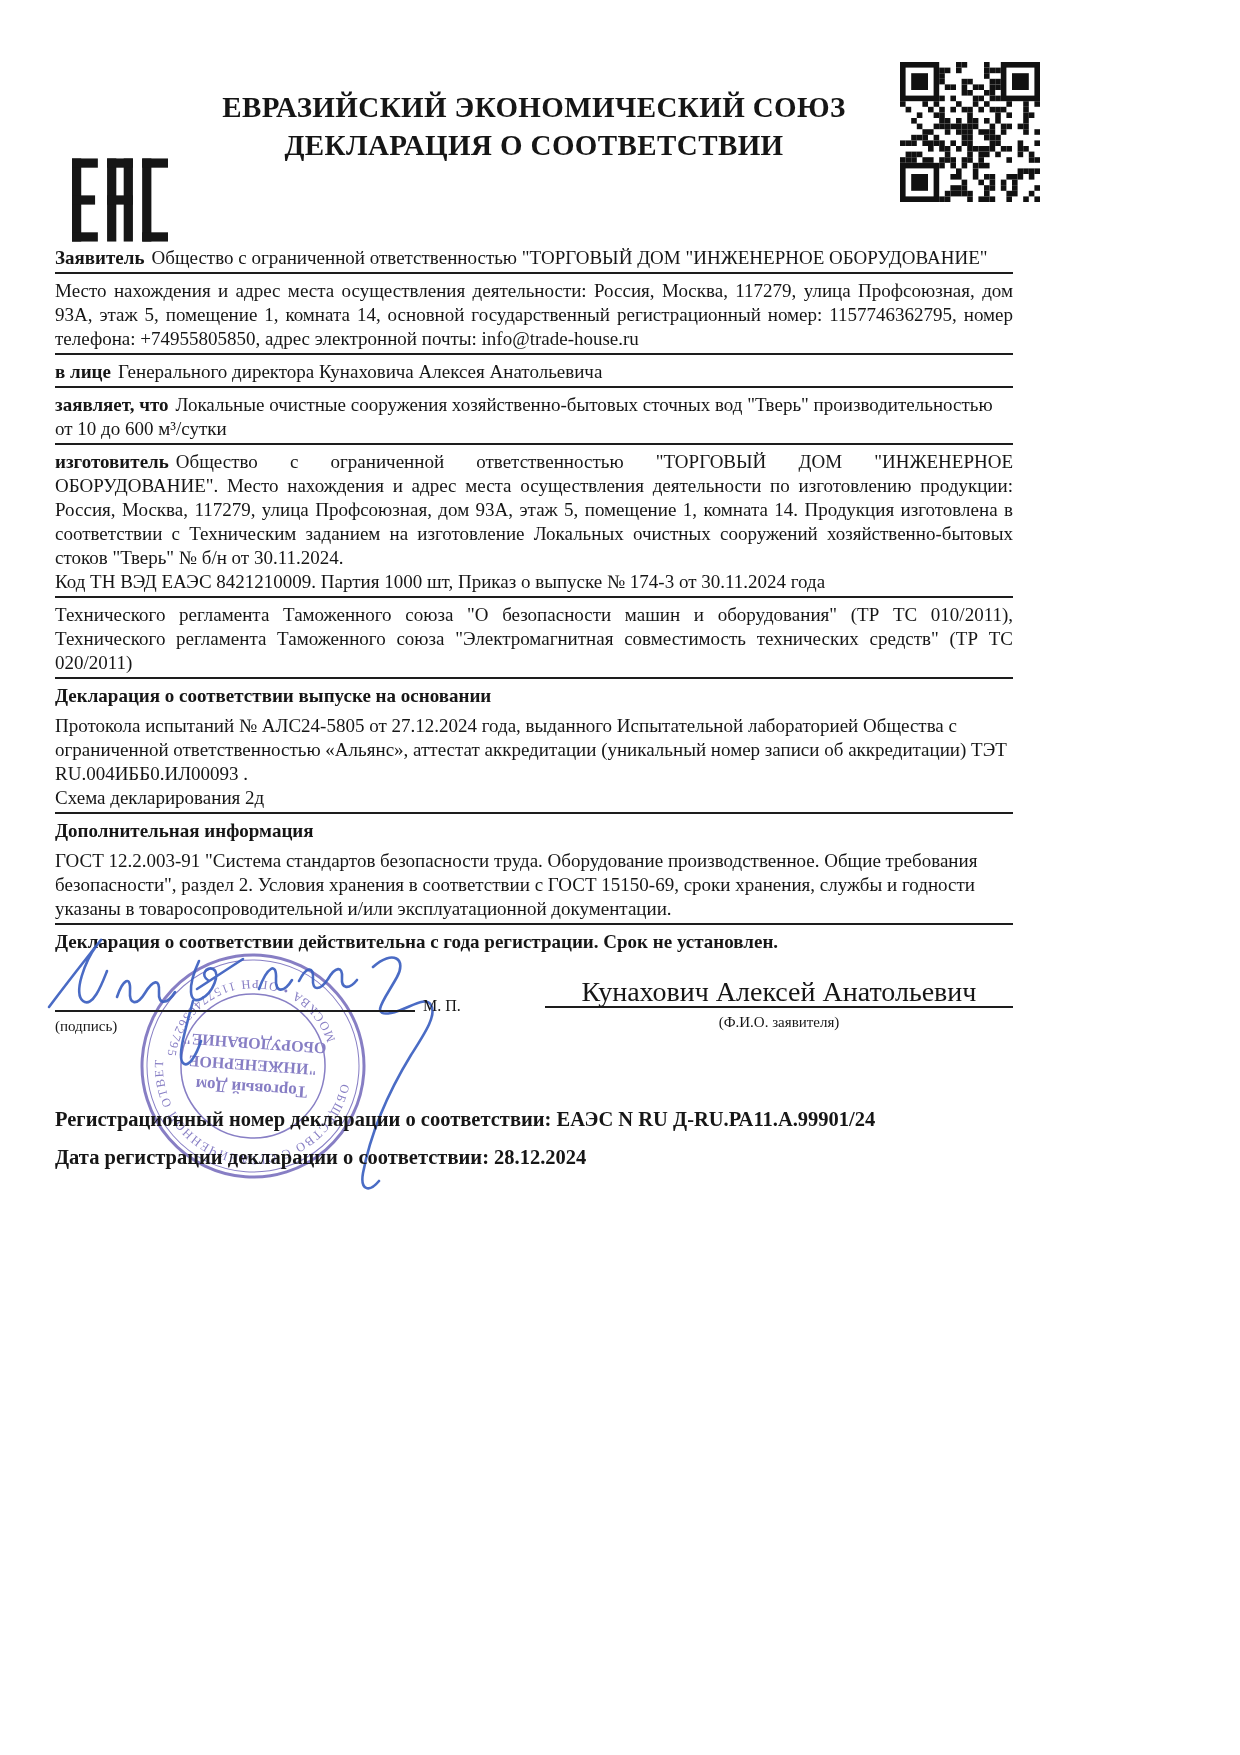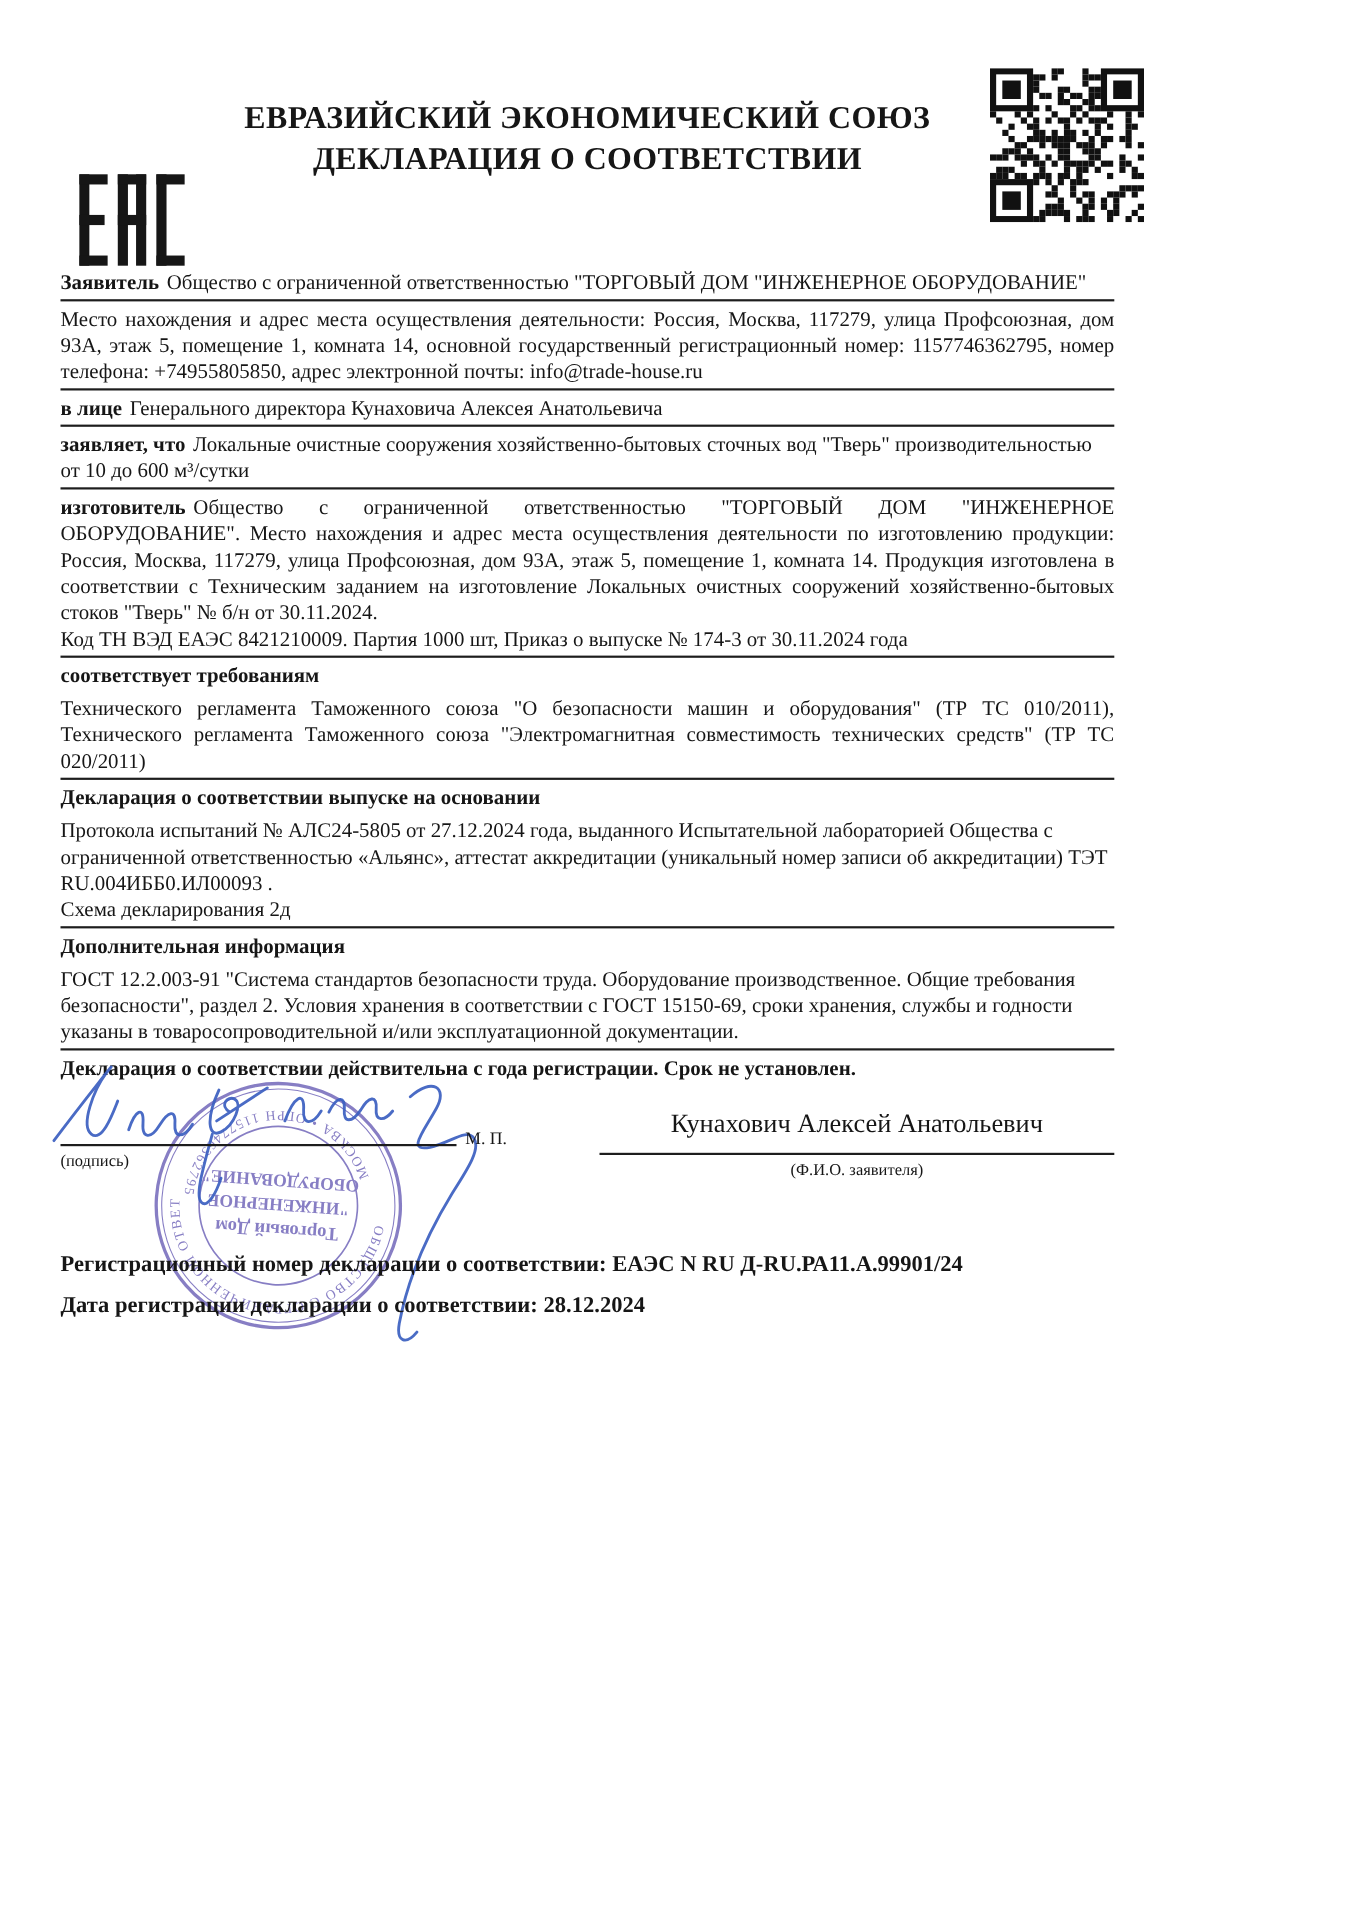--- a/index.html
+++ b/index.html
@@ -25,21 +25,21 @@
   .h{font-weight:bold;margin:2px 0 6px 0;}
   .validity{font-weight:bold;margin-top:4px;}
 
   
   .sig-row{position:relative;height:120px;margin-top:10px;}
   .sig-line{border-bottom:2px solid var(--rule);}
   .caption{font-size:15px;margin-top:2px;}
   .sig-left{position:absolute;left:0;top:46px;width:360px;}
   .mp{position:absolute;left:368px;top:30px;font-size:16px;}
   .sig-right{position:absolute;left:490px;right:0;top:14px;text-align:center;}
-  .sig-right .name{font-size:24px;line-height:28px;margin-bottom:12px;}
+  .sig-right .name{font-size:28px;line-height:28px;margin-bottom:0;}
 
   .stamp-svg{position:absolute;left:78px;top:-18px;opacity:.8;}
   .sign-svg{position:absolute;left:-12px;top:-55px;}
 
   .reg{font-weight:bold;font-size:20.5px;line-height:26px;margin-top:22px;position:relative;}
   .reg + .reg{margin-top:12px;}
 </style>
 </head>
 <body>
 
@@ -304,21 +304,20 @@
         <b class="lead">заявляет, что</b><span>Локальные очистные сооружения хозяйственно-бытовых сточных вод "Тверь" производительностью от 10 до 600 м³/сутки</span>
       </div>
 
       <div class="sec">
         <div class="just">
           <b class="lead">изготовитель</b><span>Общество с ограниченной ответственностью "ТОРГОВЫЙ ДОМ "ИНЖЕНЕРНОЕ ОБОРУДОВАНИЕ". Место нахождения и адрес места осуществления деятельности по изготовлению продукции: Россия, Москва, 117279, улица Профсоюзная, дом 93А, этаж 5, помещение 1, комната 14. Продукция изготовлена в соответствии с Техническим заданием на изготовление Локальных очистных сооружений хозяйственно-бытовых стоков "Тверь" № б/н от 30.11.2024.</span>
         </div>
         <div>Код ТН ВЭД ЕАЭС 8421210009. Партия 1000 шт, Приказ о выпуске № 174-3 от 30.11.2024 года</div>
       </div>
 
-      <div class="h">соответствует требованиям</div>
 
       <div class="sec just">
         <span>Технического регламента Таможенного союза "О безопасности машин и оборудования" (ТР ТС 010/2011), Технического регламента Таможенного союза "Электромагнитная совместимость технических средств" (ТР ТС 020/2011)</span>
       </div>
 
       <div class="h">Декларация о соответствии выпуске на основании</div>
 
       <div class="sec">
         <div>Протокола испытаний № АЛС24-5805 от 27.12.2024 года, выданного Испытательной лабораторией Общества с ограниченной ответственностью «Альянс», аттестат аккредитации (уникальный номер записи об аккредитации) ТЭТ RU.004ИББ0.ИЛ00093 .</div>
         <div>Схема декларирования 2д</div>

